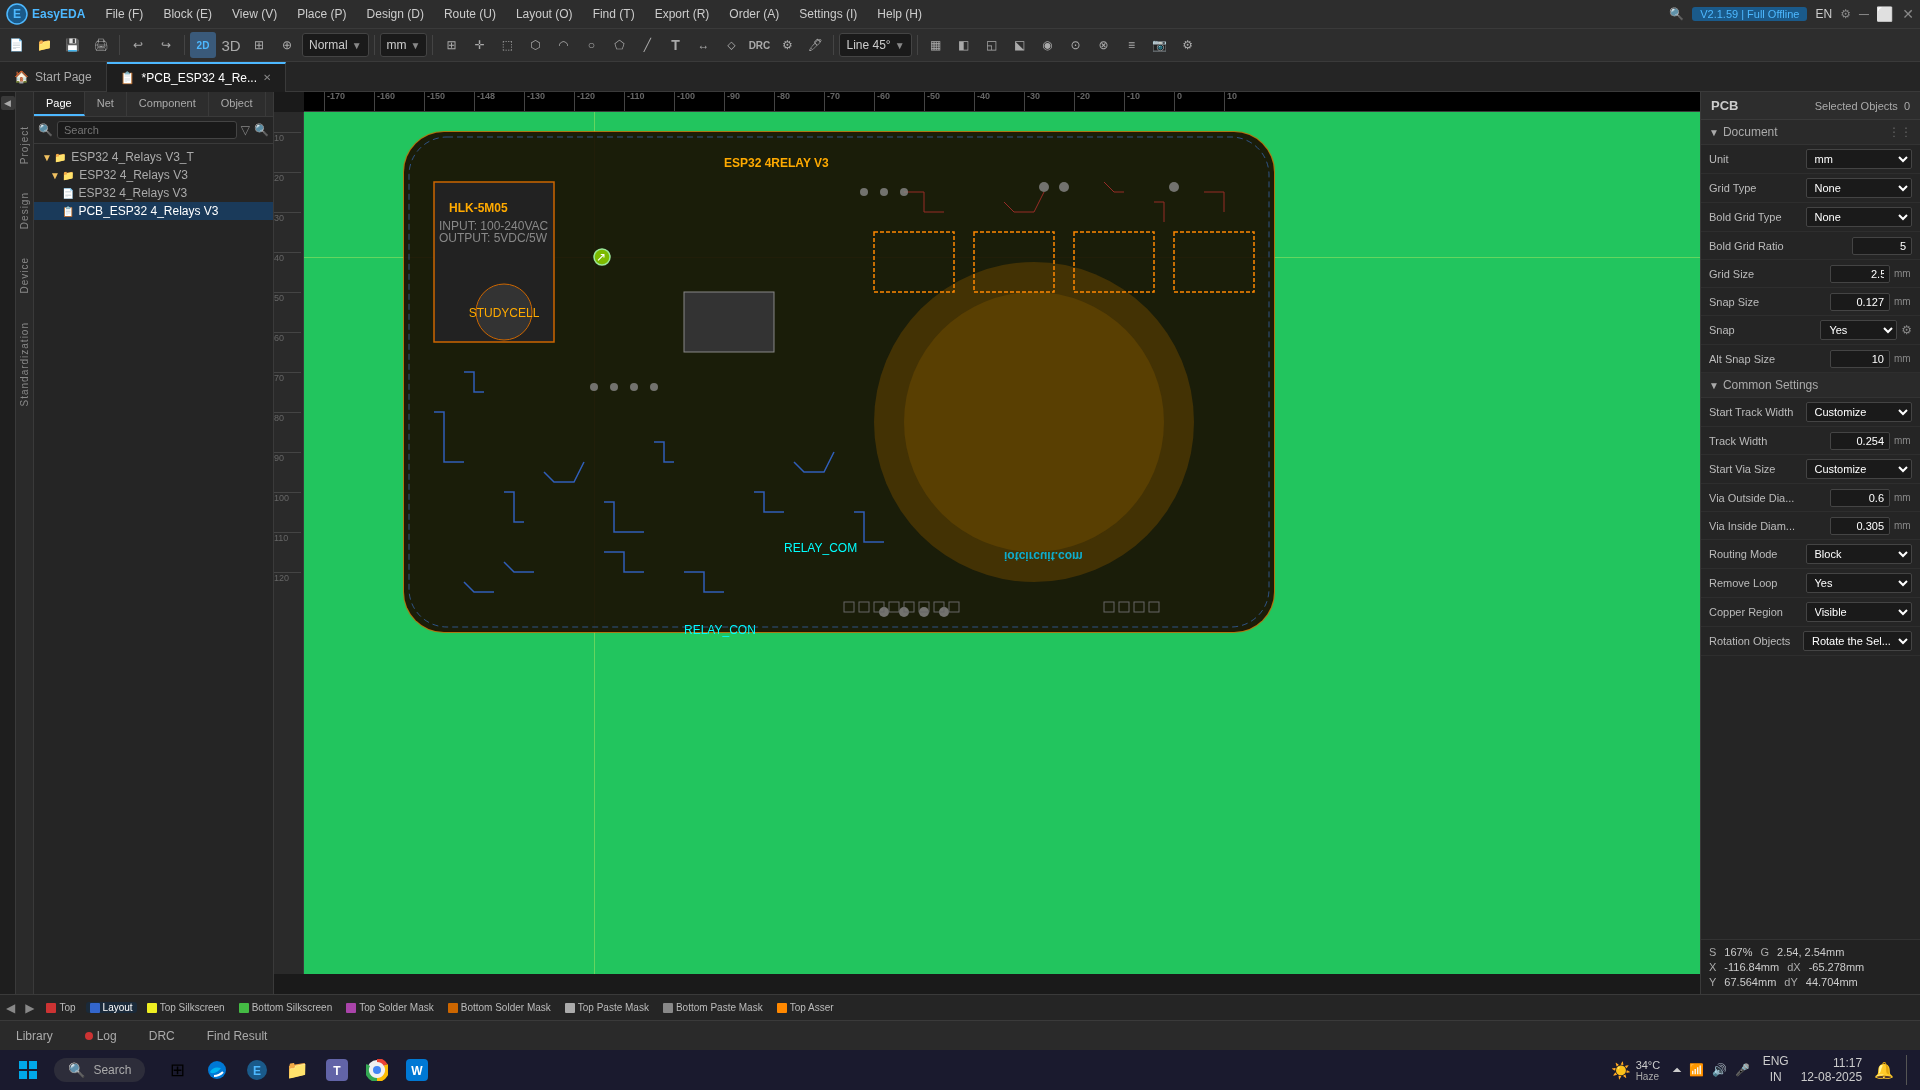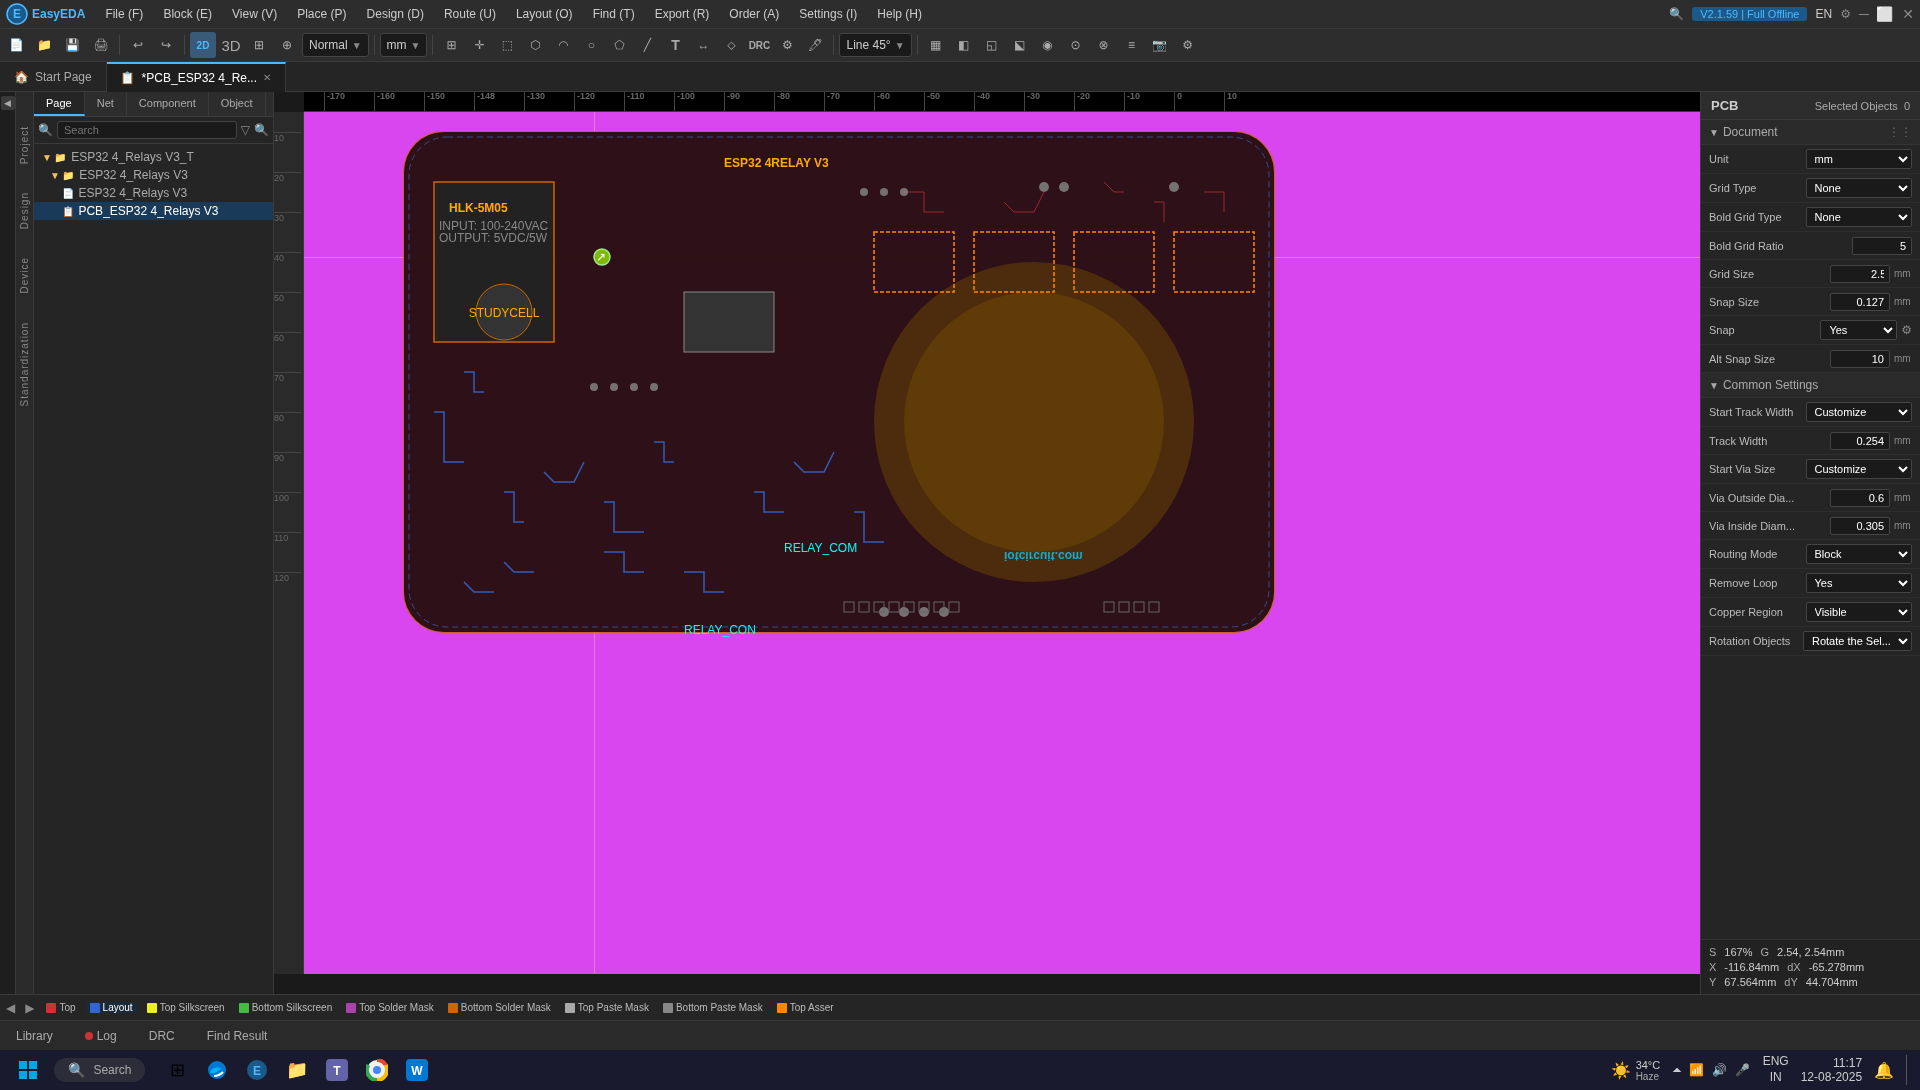--- a/index.html
+++ b/index.html
@@ -41,21 +41,21 @@
     .tree-indent-1 { padding-left: 16px; }
     .tree-indent-2 { padding-left: 28px; }
     .tree-icon { font-size: 10px; color: #888; }
     .tree-folder { color: #f0c060; }
     .tree-pcb { color: #4db8ff; }
 
     
     .canvas-area { flex: 1; background: #1a1a1a; position: relative; overflow: hidden; }
     .canvas-ruler-h { position: absolute; top: 0; left: 30px; right: 0; height: 20px; background: #000000; border-bottom: 1px solid #3a3a3a; display: flex; align-items: flex-end; overflow: hidden; font-weight: bold; }
     .canvas-ruler-v { position: absolute; top: 20px; left: 0; width: 30px; bottom: 20px; background: #2a2a2a; border-right: 1px solid #3a3a3a; display: flex; flex-direction: column; align-items: flex-end; overflow: hidden; }
-    .canvas-content { position: absolute; top: 20px; left: 30px; right: 0; bottom: 20px; background: #d946ef; overflow: hidden; }
+    .canvas-content { position: absolute; top: 20px; left: 30px; right: 0; bottom: 20px; background: #22c55e; overflow: hidden; }
 
     
     .right-panel { width: 220px; background: #252525; border-left: 1px solid #3a3a3a; display: flex; flex-direction: column; overflow-y: auto; flex-shrink: 0; }
     .right-header { display: flex; align-items: center; justify-content: space-between; padding: 6px 10px; background: #2d2d2d; border-bottom: 1px solid #3a3a3a; }
     .right-header-title { color: #ccc; font-size: 13px; font-weight: 600; }
     .panel-section { padding: 0; }
     .panel-section-header { display: flex; align-items: center; padding: 5px 8px; background: #2a2a2a; color: #aaa; font-size: 11px; cursor: pointer; border-bottom: 1px solid #333; gap: 4px; }
     .panel-row { display: flex; align-items: center; padding: 4px 8px; border-bottom: 1px solid #2e2e2e; min-height: 28px; }
     .panel-label { flex: 1; color: #bbb; font-size: 11px; }
     .panel-input { background: #1a1a1a; border: 1px solid #444; border-radius: 2px; color: #fff; padding: 2px 5px; font-size: 11px; width: 70px; text-align: right; }

